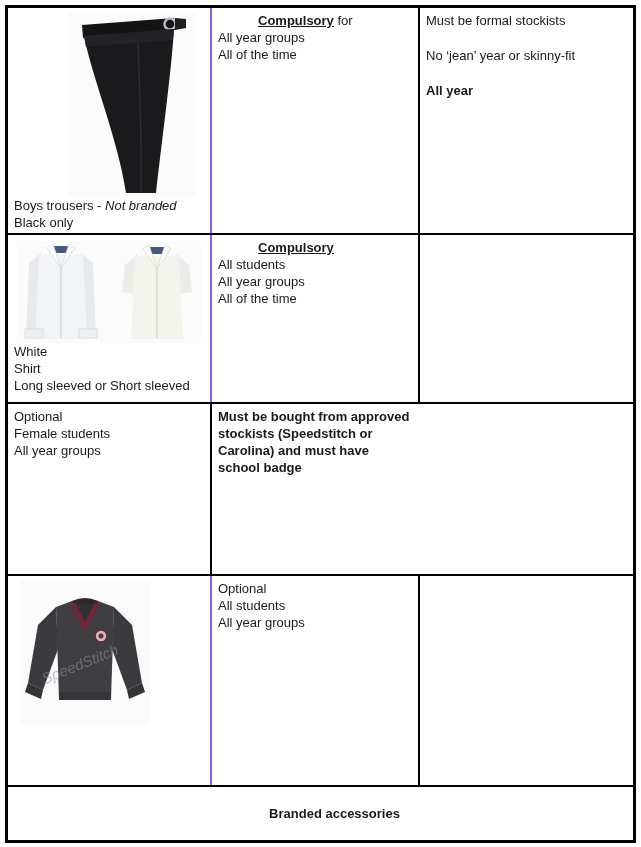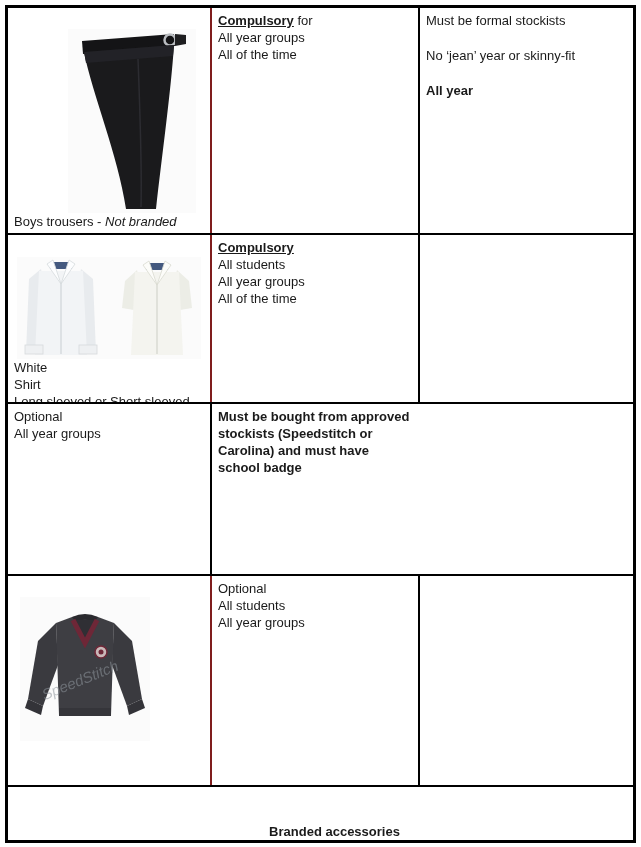--- a/index.html
+++ b/index.html
@@ -32,33 +32,33 @@
     border-bottom: 2px solid #000;
   }
   .row-1 { height: 227px; }
   .row-2 { height: 169px; }
   .row-3 { height: 172px; }
   .row-4 { height: 211px; }
   .cell {
     padding: 4px 6px;
     overflow: hidden;
   }
-  .cell.item { border-right: 2px solid #7f1d1d; padding: 18px 4px; display: flex; flex-direction: column; }
+  .cell.item { border-right: 2px solid #8b5cf6; padding: 2px 4px; display: flex; flex-direction: column; }
   .cell.req  { border-right: 2px solid #000; }
   .img-wrap { flex: 0 0 auto; }
   .caption { padding-left: 2px; }
   .caption i, .caption em { font-style: italic; }
-  .lead { font-weight: bold; text-decoration: underline; }
+  .lead { font-weight: bold; text-decoration: underline; margin-left: 40px; }
   .lead-rest { font-weight: normal; text-decoration: none; }
   .para { margin-bottom: 18px; }
   .para:last-child { margin-bottom: 0; font-weight: bold; }
   .footer-row {
     flex: 1 1 auto;
     display: flex;
-    align-items: flex-end;
+    align-items: center;
     justify-content: center;
     font-weight: bold;
     padding-left: 28px;
   }
   
   .row-1 .img-wrap { align-self: flex-end; margin-right: 10px; margin-top: 3px; }
   .row-2 .img-wrap { align-self: center; margin-top: 4px; }
   .row-3 .img-wrap { align-self: flex-start; margin-left: 40px; margin-top: 2px; }
   .row-4 .img-wrap { align-self: flex-start; margin-left: 8px; margin-top: 3px; }
   svg { display: block; }
@@ -136,20 +136,21 @@
         <div>All students</div>
         <div>All year groups</div>
         <div>All of the time</div>
       </div>
       <div class="cell notes"></div>
     </div>
 
     <div class="row row-3">
       <div class="cell req">
         <div>Optional</div>
+        <div>Female students</div>
         <div>All year groups</div>
       </div>
       <div class="cell notes">
         <div class="para">Must be bought from approved stockists (Speedstitch or Carolina) and must have school badge</div>
       </div>
     </div>
 
     <div class="row row-4">
       <div class="cell item">
         <div class="img-wrap">

